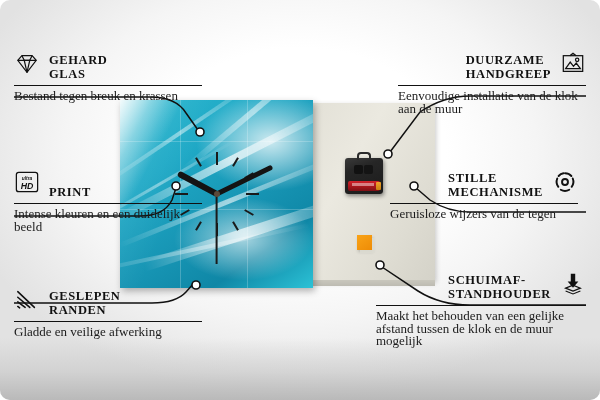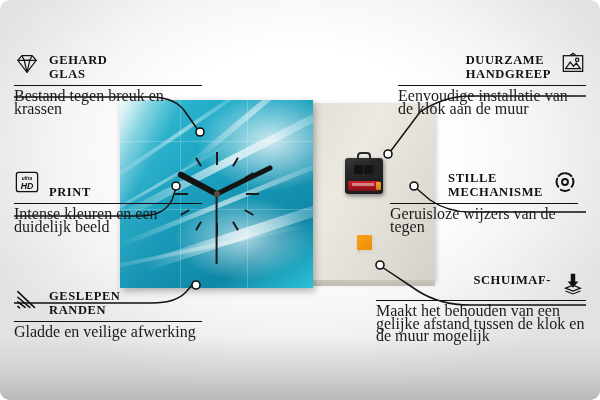--- a/index.html
+++ b/index.html
@@ -122,21 +122,21 @@
     font-family:"Liberation Serif", serif;
     font-weight:bold; font-size:12.5px; line-height:14px;
     letter-spacing:.6px; color:#111; text-transform:uppercase;
     padding-top:1px;
   }
   .feat .rule{
     height:1.4px; background:#111; margin:4px 0 4px 0; width:100%;
   }
   .feat .desc{
     font-family:"Liberation Serif", serif;
-    font-size:16px; line-height:12.5px; color:#1b1b1b;
+    font-size:13px; line-height:12.5px; color:#1b1b1b;
   }
   .ico{ width:26px; height:24px; flex:0 0 26px; color:#111;font-style:italic; }
   .ico svg{ display:block; width:26px; height:24px; }
 </style>
 </head>
 <body>
 
 <div class="stage">
 
   <svg class="lines" viewBox="0 0 600 400">
@@ -345,20 +345,20 @@
             <g fill="currentColor">
               <path d="M11.6 2 h4.8 v8.4 h3.4 L14 17 L8.2 10.4 h3.4 Z"></path>
             </g>
             <g fill="none" stroke="currentColor" stroke-width="1.3">
               <path d="M6 17.5 L14 14.3 L22 17.5 L14 20.7 Z"></path>
               <path d="M6 20.6 L14 23.8 L22 20.6"></path>
             </g>
           </svg>
       </span>
       <span class="title">
-        <span>SCHUIMAF-</span><br>
+        <span>SCHUIMAF-</span><br><span>STANDHOUDER</span>
       </span>
     </div>
     <div class="rule"></div>
     <div class="desc">Maakt het behouden van een gelijke afstand tussen de klok en de muur mogelijk</div>
   </div>
 
 </div>
 
 </body></html>

